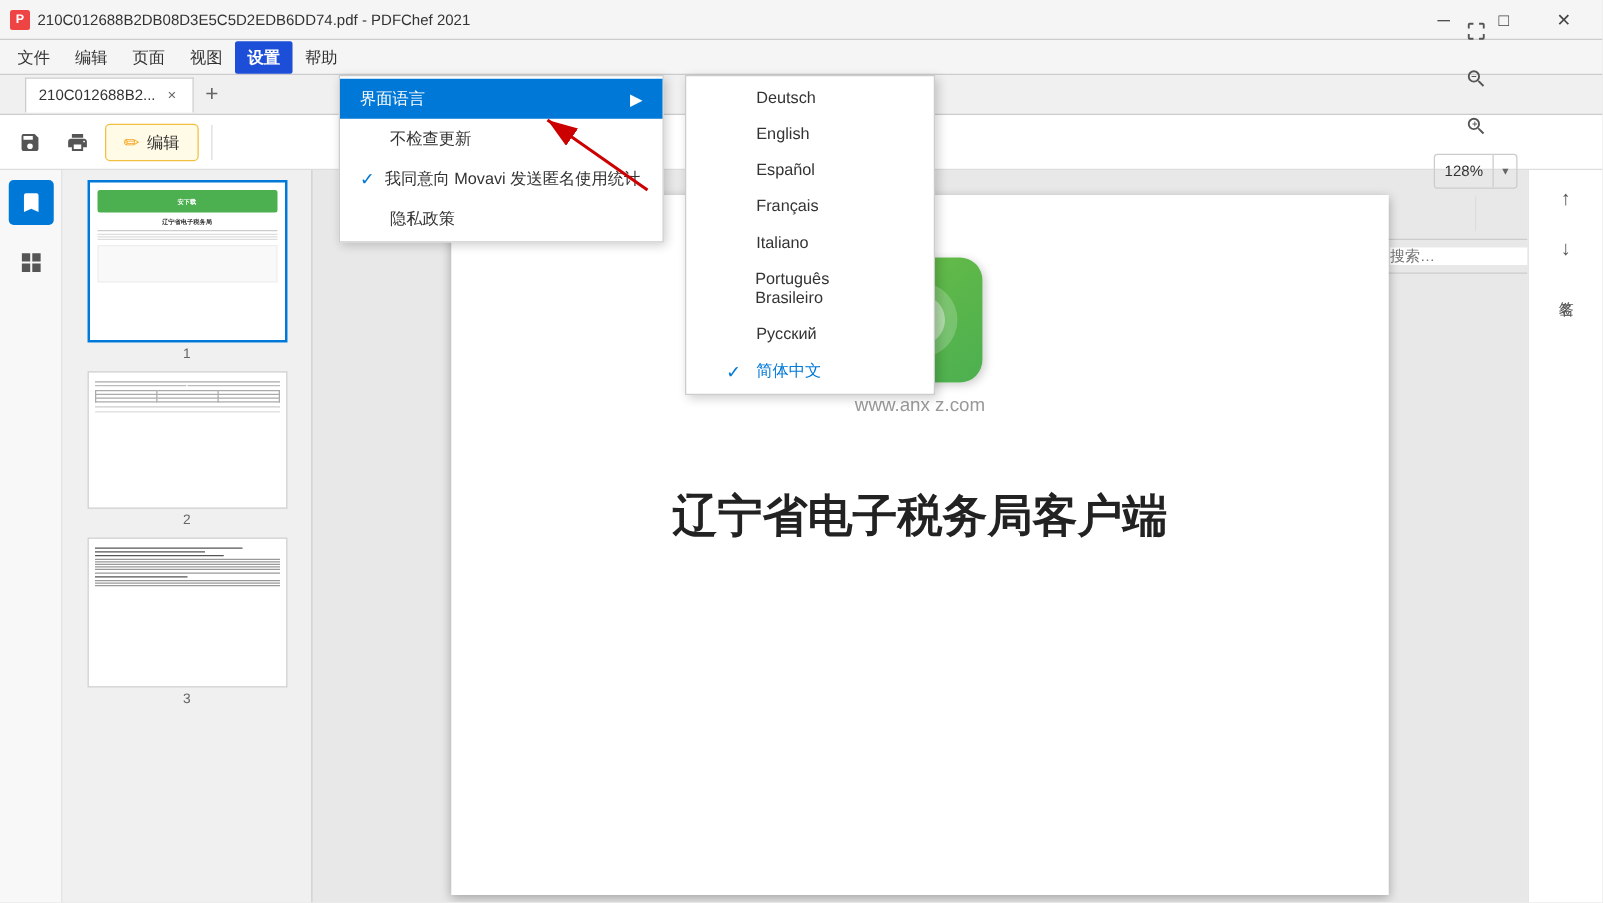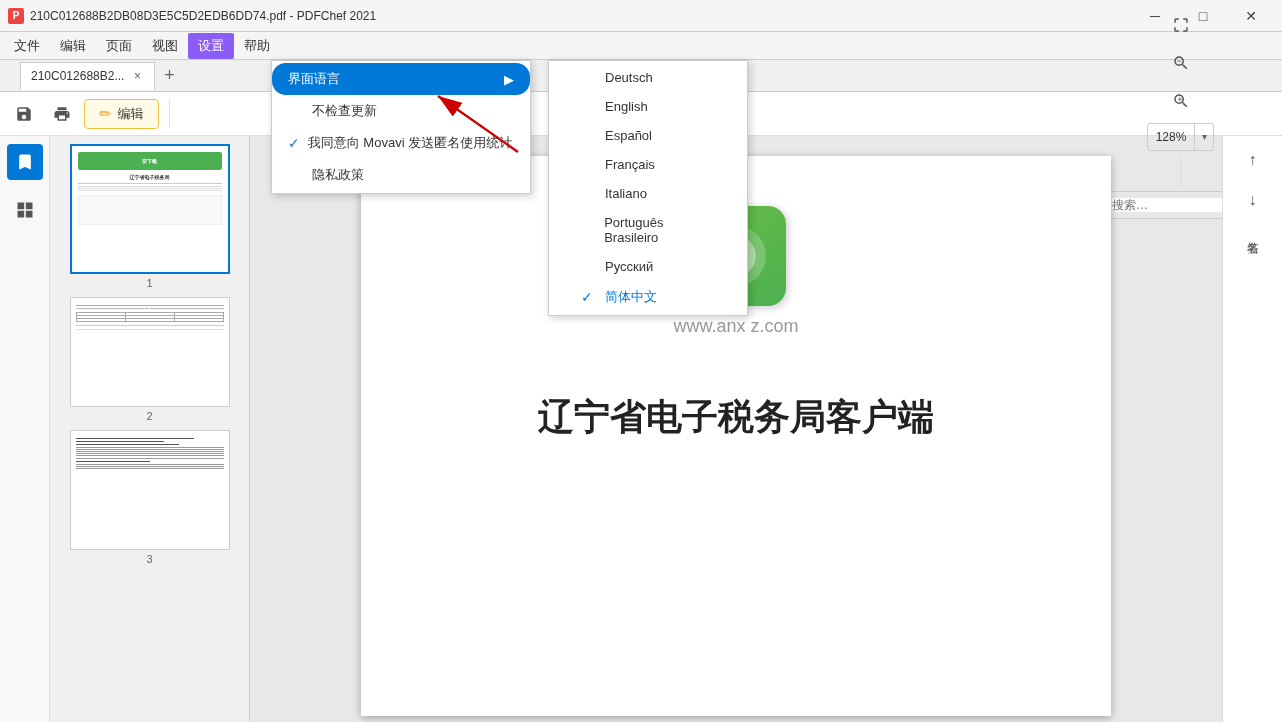--- a/index.html
+++ b/index.html
@@ -49,21 +49,21 @@
       align-items: center;
       padding: 0 4px;
     }
     .menu-item {
       padding: 4px 10px;
       cursor: pointer;
       color: #333;
       font-size: 13px;
       border-radius: 2px;
     }
-    .menu-item.active { background: #8b5cf6; color: white; }
+    .menu-item.active { background: #1d4ed8; color: white; font-weight: bold; }
 
     
     .tab-bar {
       background: #f0f0f0;
       border-bottom: 1px solid #ccc;
       height: 32px;
       display: flex;
       align-items: center;
       padding: 0 20px;
     }
@@ -293,21 +293,20 @@
       padding: 2px 0;
     }
     .settings-menu-item {
       padding: 7px 16px;
       cursor: pointer;
       display: flex;
       align-items: center;
       gap: 8px;
       color: #333;
       font-size: 13px;
-      border-radius: 14px;
     }
     .settings-menu-item.has-sub {
       background: #0078d7;
       color: white;
       justify-content: space-between;
     }
     .check-mark { color: #0078d7; font-size: 14px; }
 
     
     .lang-submenu {
@@ -548,21 +547,21 @@
 
           <div style="width:100px; height:100px; background:linear-gradient(145deg,#6abe45,#4CAF50); border-radius:18px; display:flex; align-items:center; justify-content:center; box-shadow: 2px 2px 8px rgba(0,0,0,0.2); z-index:2;">
             <div style="width:60px; height:60px; background:rgba(255,255,255,0.2); border-radius:50%; display:flex; align-items:center; justify-content:center;">
               <div style="width:40px; height:40px; background:rgba(255,255,255,0.4); border-radius:50%;"></div>
             </div>
           </div>
 
           <div style="position:absolute; font-size:48px; color:rgba(180,180,180,0.25); font-weight:bold; white-space:nowrap; user-select:none;">下载</div>
         </div>
 
-        <div style="font-size:18px; color:#999; margin-bottom:16px;">www.anx z.com</div>
+        <div style="font-size:15px; color:#999; margin-bottom:16px;">www.anx z.com</div>
       </div>
 
       <div class="pdf-title">辽宁省电子税务局客户端</div>
 
     </div>
   </div>
 
   <div class="right-panel">
     <div class="nav-arrow">↑</div>
     <div class="nav-arrow">↓</div>

